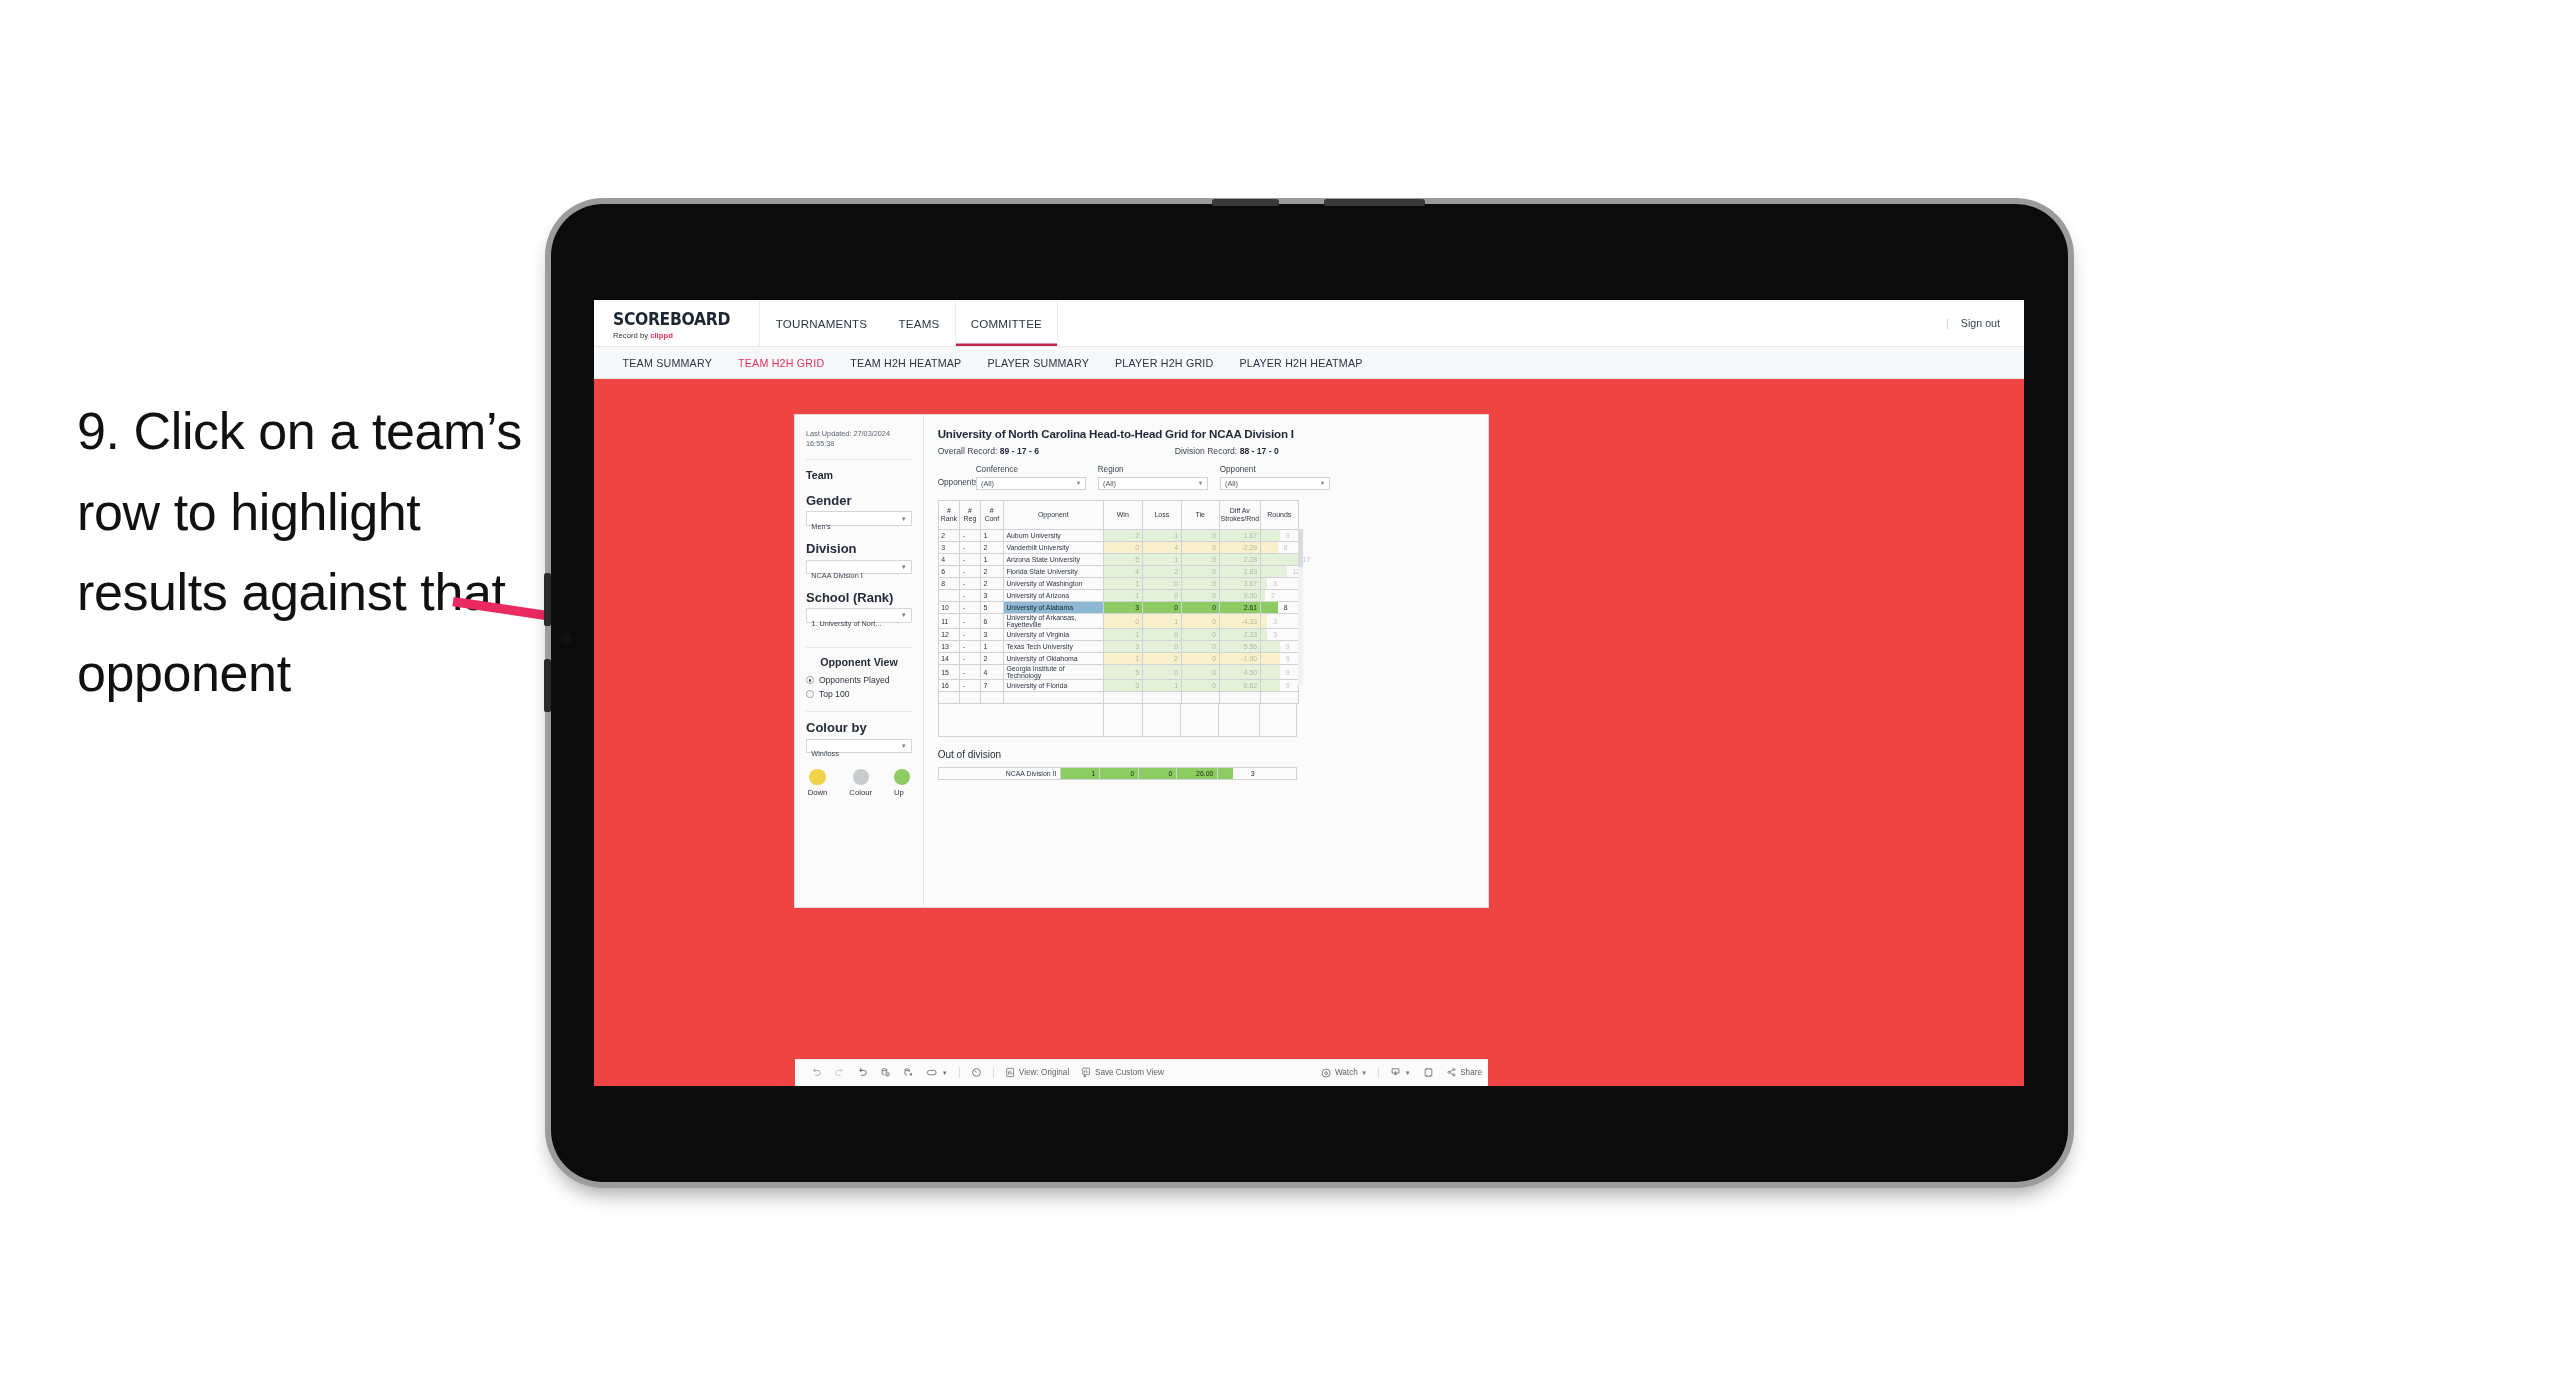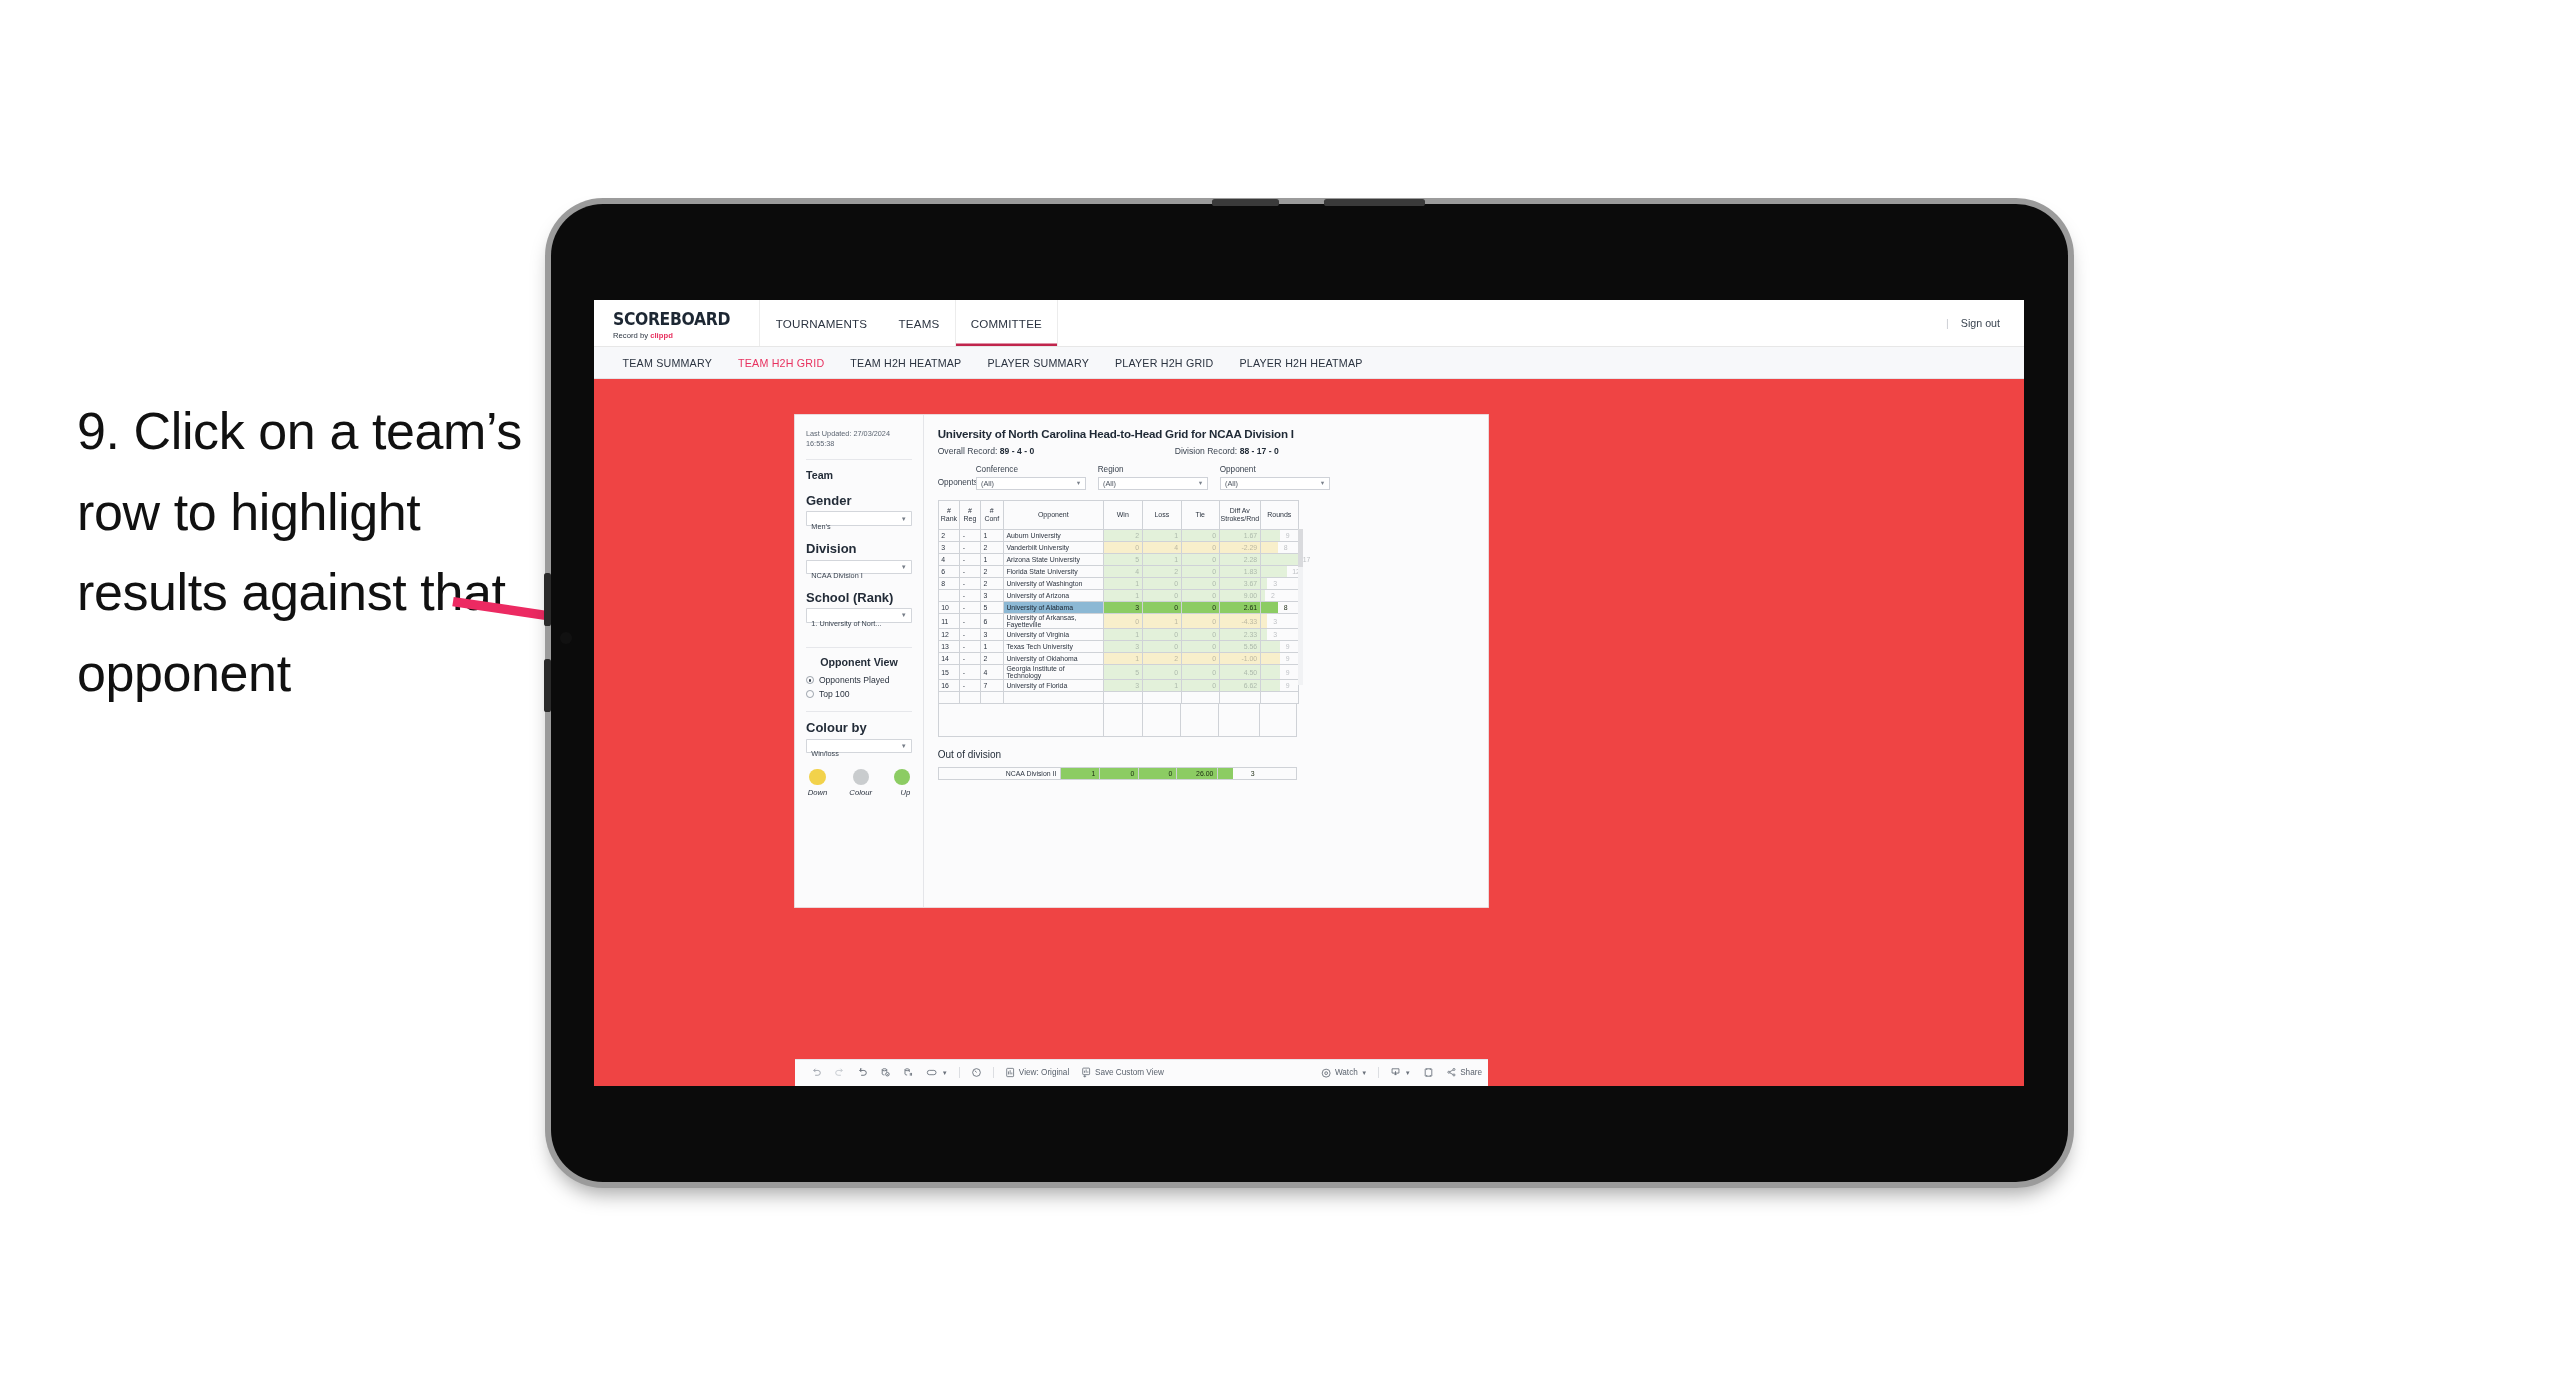--- a/index.html
+++ b/index.html
@@ -127,21 +127,21 @@
     padding: 0 4.3px; position:relative; border-radius:0.9px;
   }
   .fld .cap { overflow:hidden; white-space:nowrap; text-overflow:ellipsis;margin-top:16px; }
   .fld .carr { position:absolute; right:4.3px; top:50%; transform:translateY(-50%); font-size:6px; color:#767d87;}
   .gap { height: 15.5px; }
   .side h3.center { text-align:center; }
   .radio-row { display:flex; align-items:center; gap:5.2px; margin-bottom:3.4px; font-size:8.6px; color:#2c3440;}
   .radio { width:7.7px; height:7.7px; border:0.9px solid #9aa1aa; border-radius:50%; position:relative; flex:0 0 7.7px;}
   .radio.on::after{ content:""; position:absolute; left:1.7px; top:1.7px; width:2.6px; height:2.6px; border-radius:50%; background:#3c4450;}
   .swatches { display:flex; justify-content:space-between; margin-top: 15.5px; padding: 0 1.7px;}
-  .sw { text-align:right;font-style:italic; }
+  .sw { text-align:left; }
   .sw .dot { width:16.3px; height:16.3px; border-radius:50%; margin: 0 auto 3.4px auto;}
   .sw .lbl { font-size: 7.7px; color:#2c3440; }
 
   
   .main { flex:1; padding: 12px 13.7px 0 13.7px; position:relative; overflow:hidden;}
   .viz-title { font-size: 11.6px; font-weight:600; color:#1f2935; letter-spacing:-0.2px;}
   .records { display:flex; margin-top: 6px; font-size: 8.6px; color:#3b4450;}
   .records .r1 { width: 237px;}
   .records b { color:#1f2935; font-weight:700;}
   .filters { display:flex; align-items:flex-end; margin-top: 9.4px; gap: 0;}
@@ -320,21 +320,21 @@
             <div class="sw">
               <div class="dot" style="background:#8ccc63"></div>
               <div class="lbl">Up</div>
             </div>
           </div>
         </aside>
 
         <section class="main">
           <div class="viz-title">University of North Carolina Head-to-Head Grid for NCAA Division I</div>
           <div class="records">
-            <div class="r1"><span>Overall Record: </span><b>89 - 4 - 0</b></div>
+            <div class="r1"><span>Overall Record: </span><b>89 - 17 - 6</b></div>
             <div><span>Division Record: </span><b>88 - 17 - 0</b></div>
           </div>
 
           <div class="filters">
             <div class="lead">Opponents:</div>
             <div class="fgroup">
               <div class="flab">Conference</div>
               <div class="fbox w1">
                 <span>(All)</span>
                 <span class="carr">▼</span>

